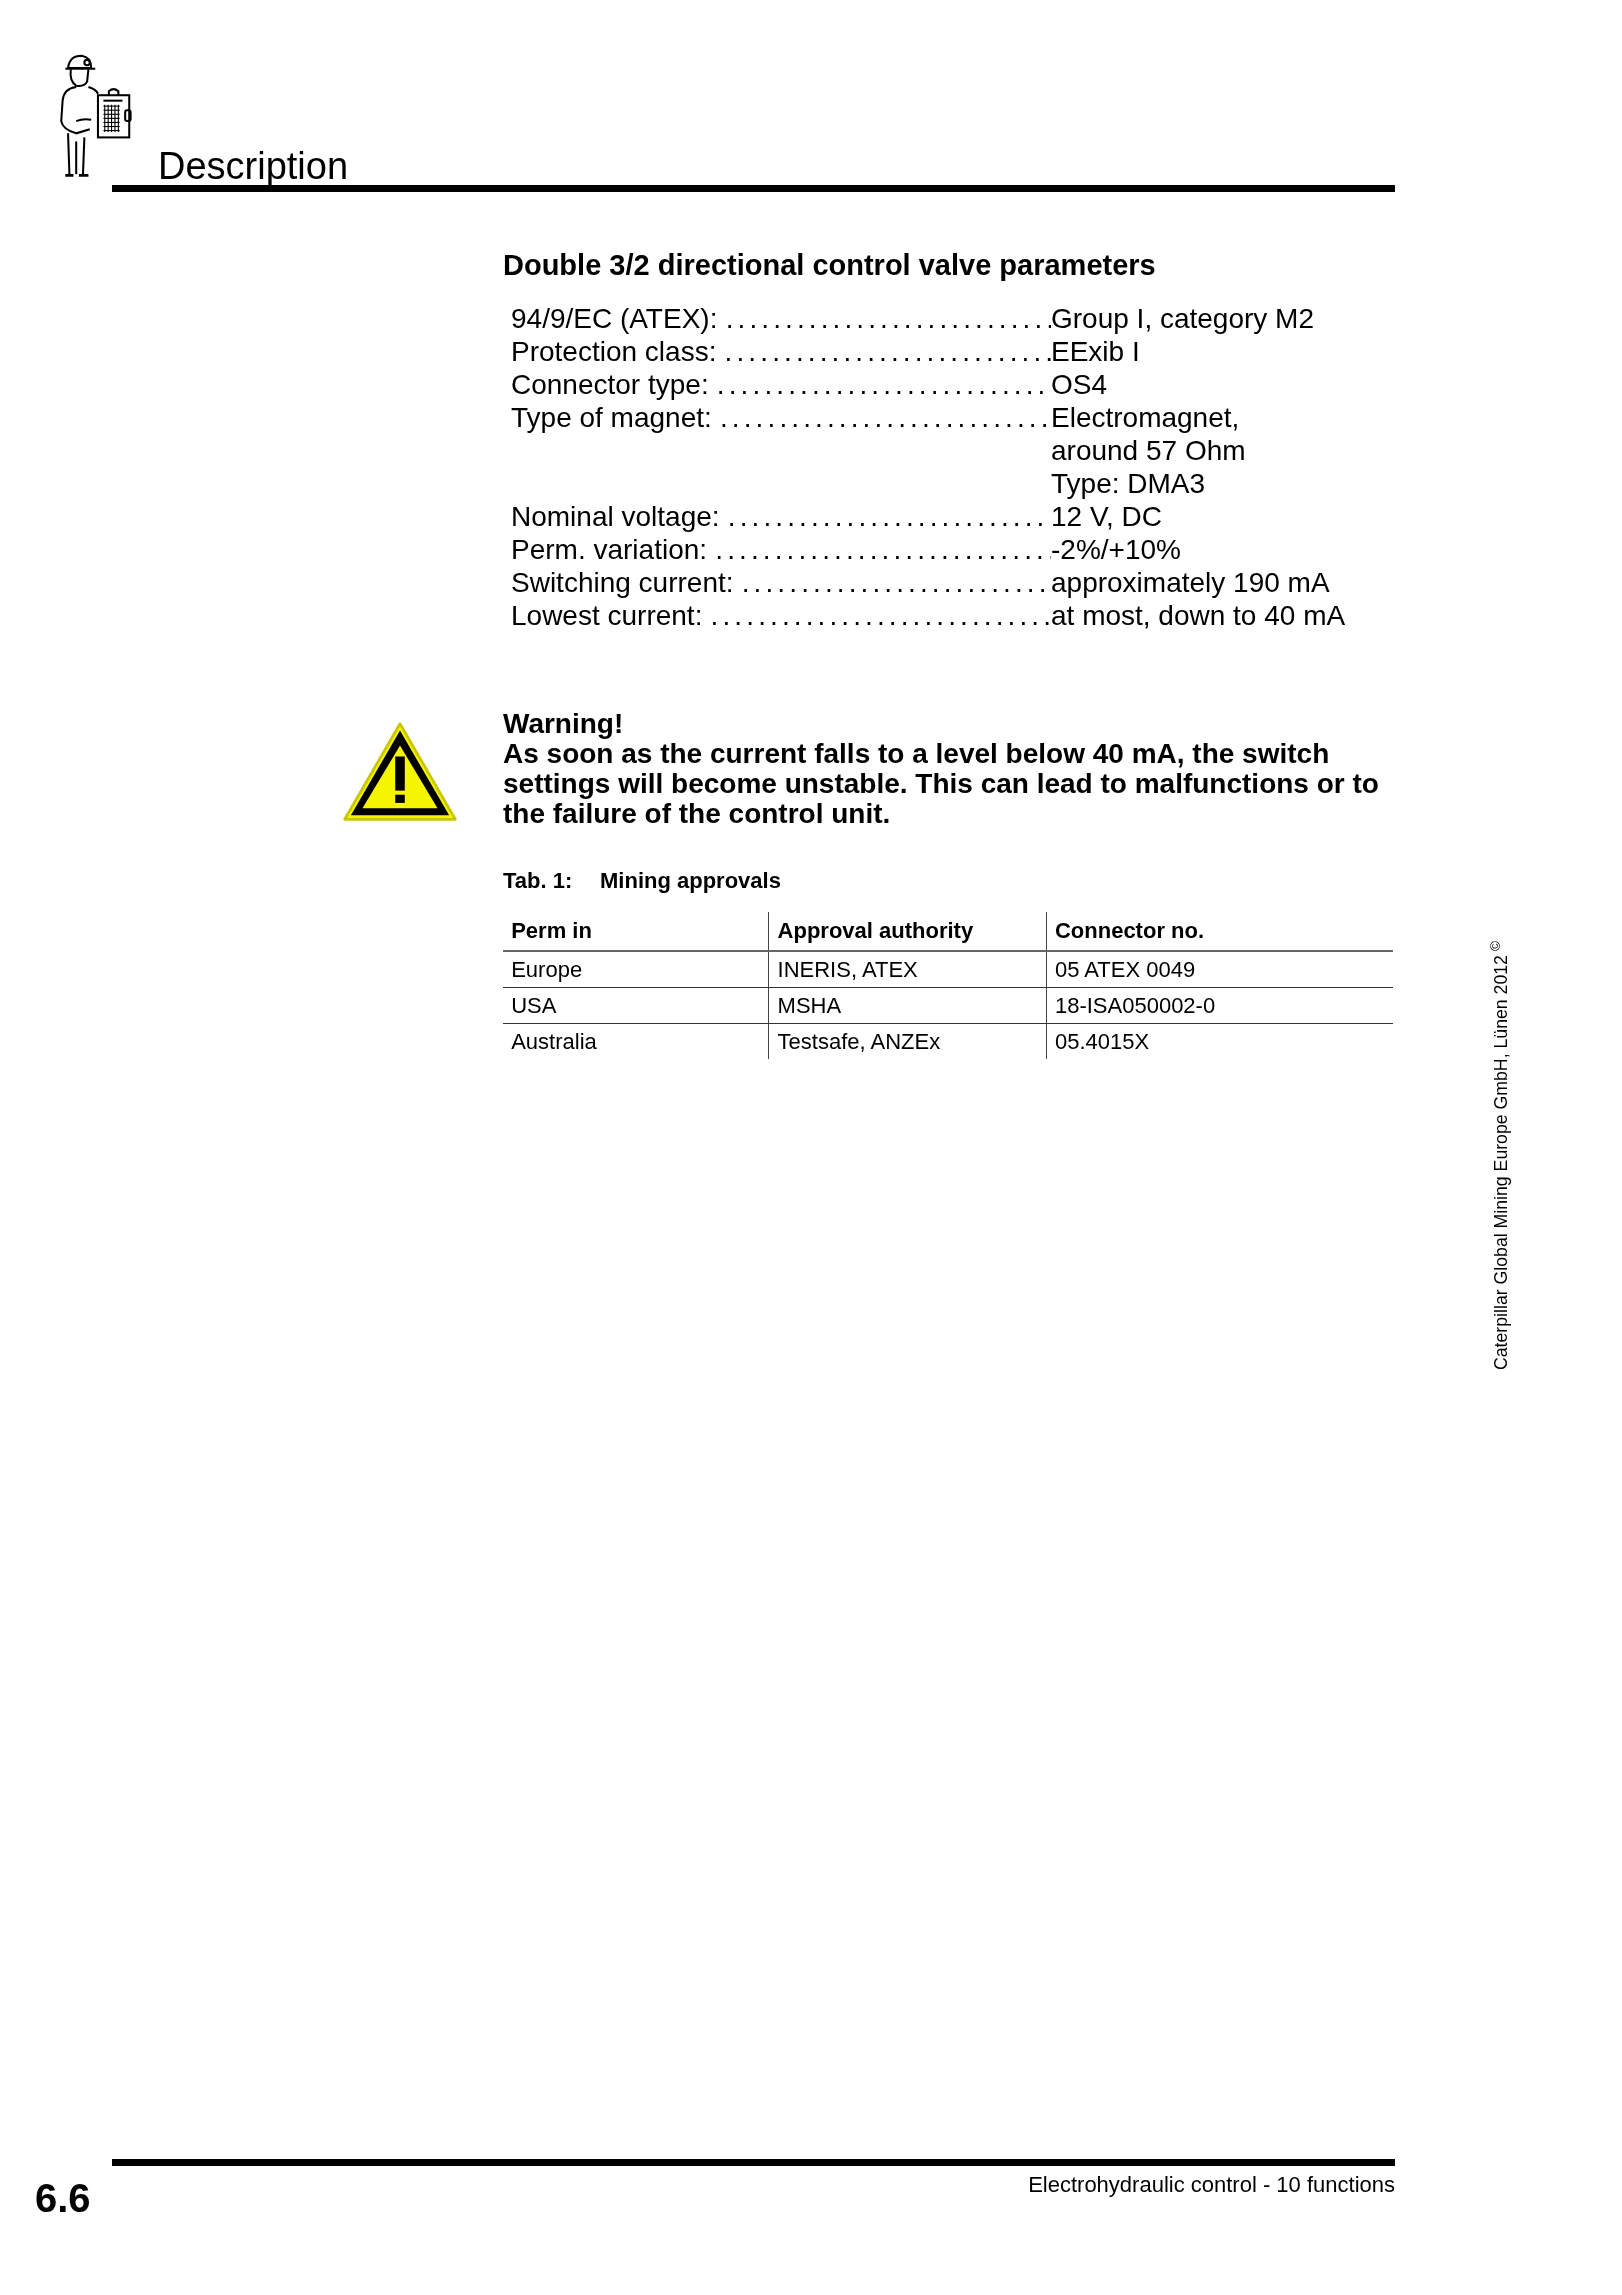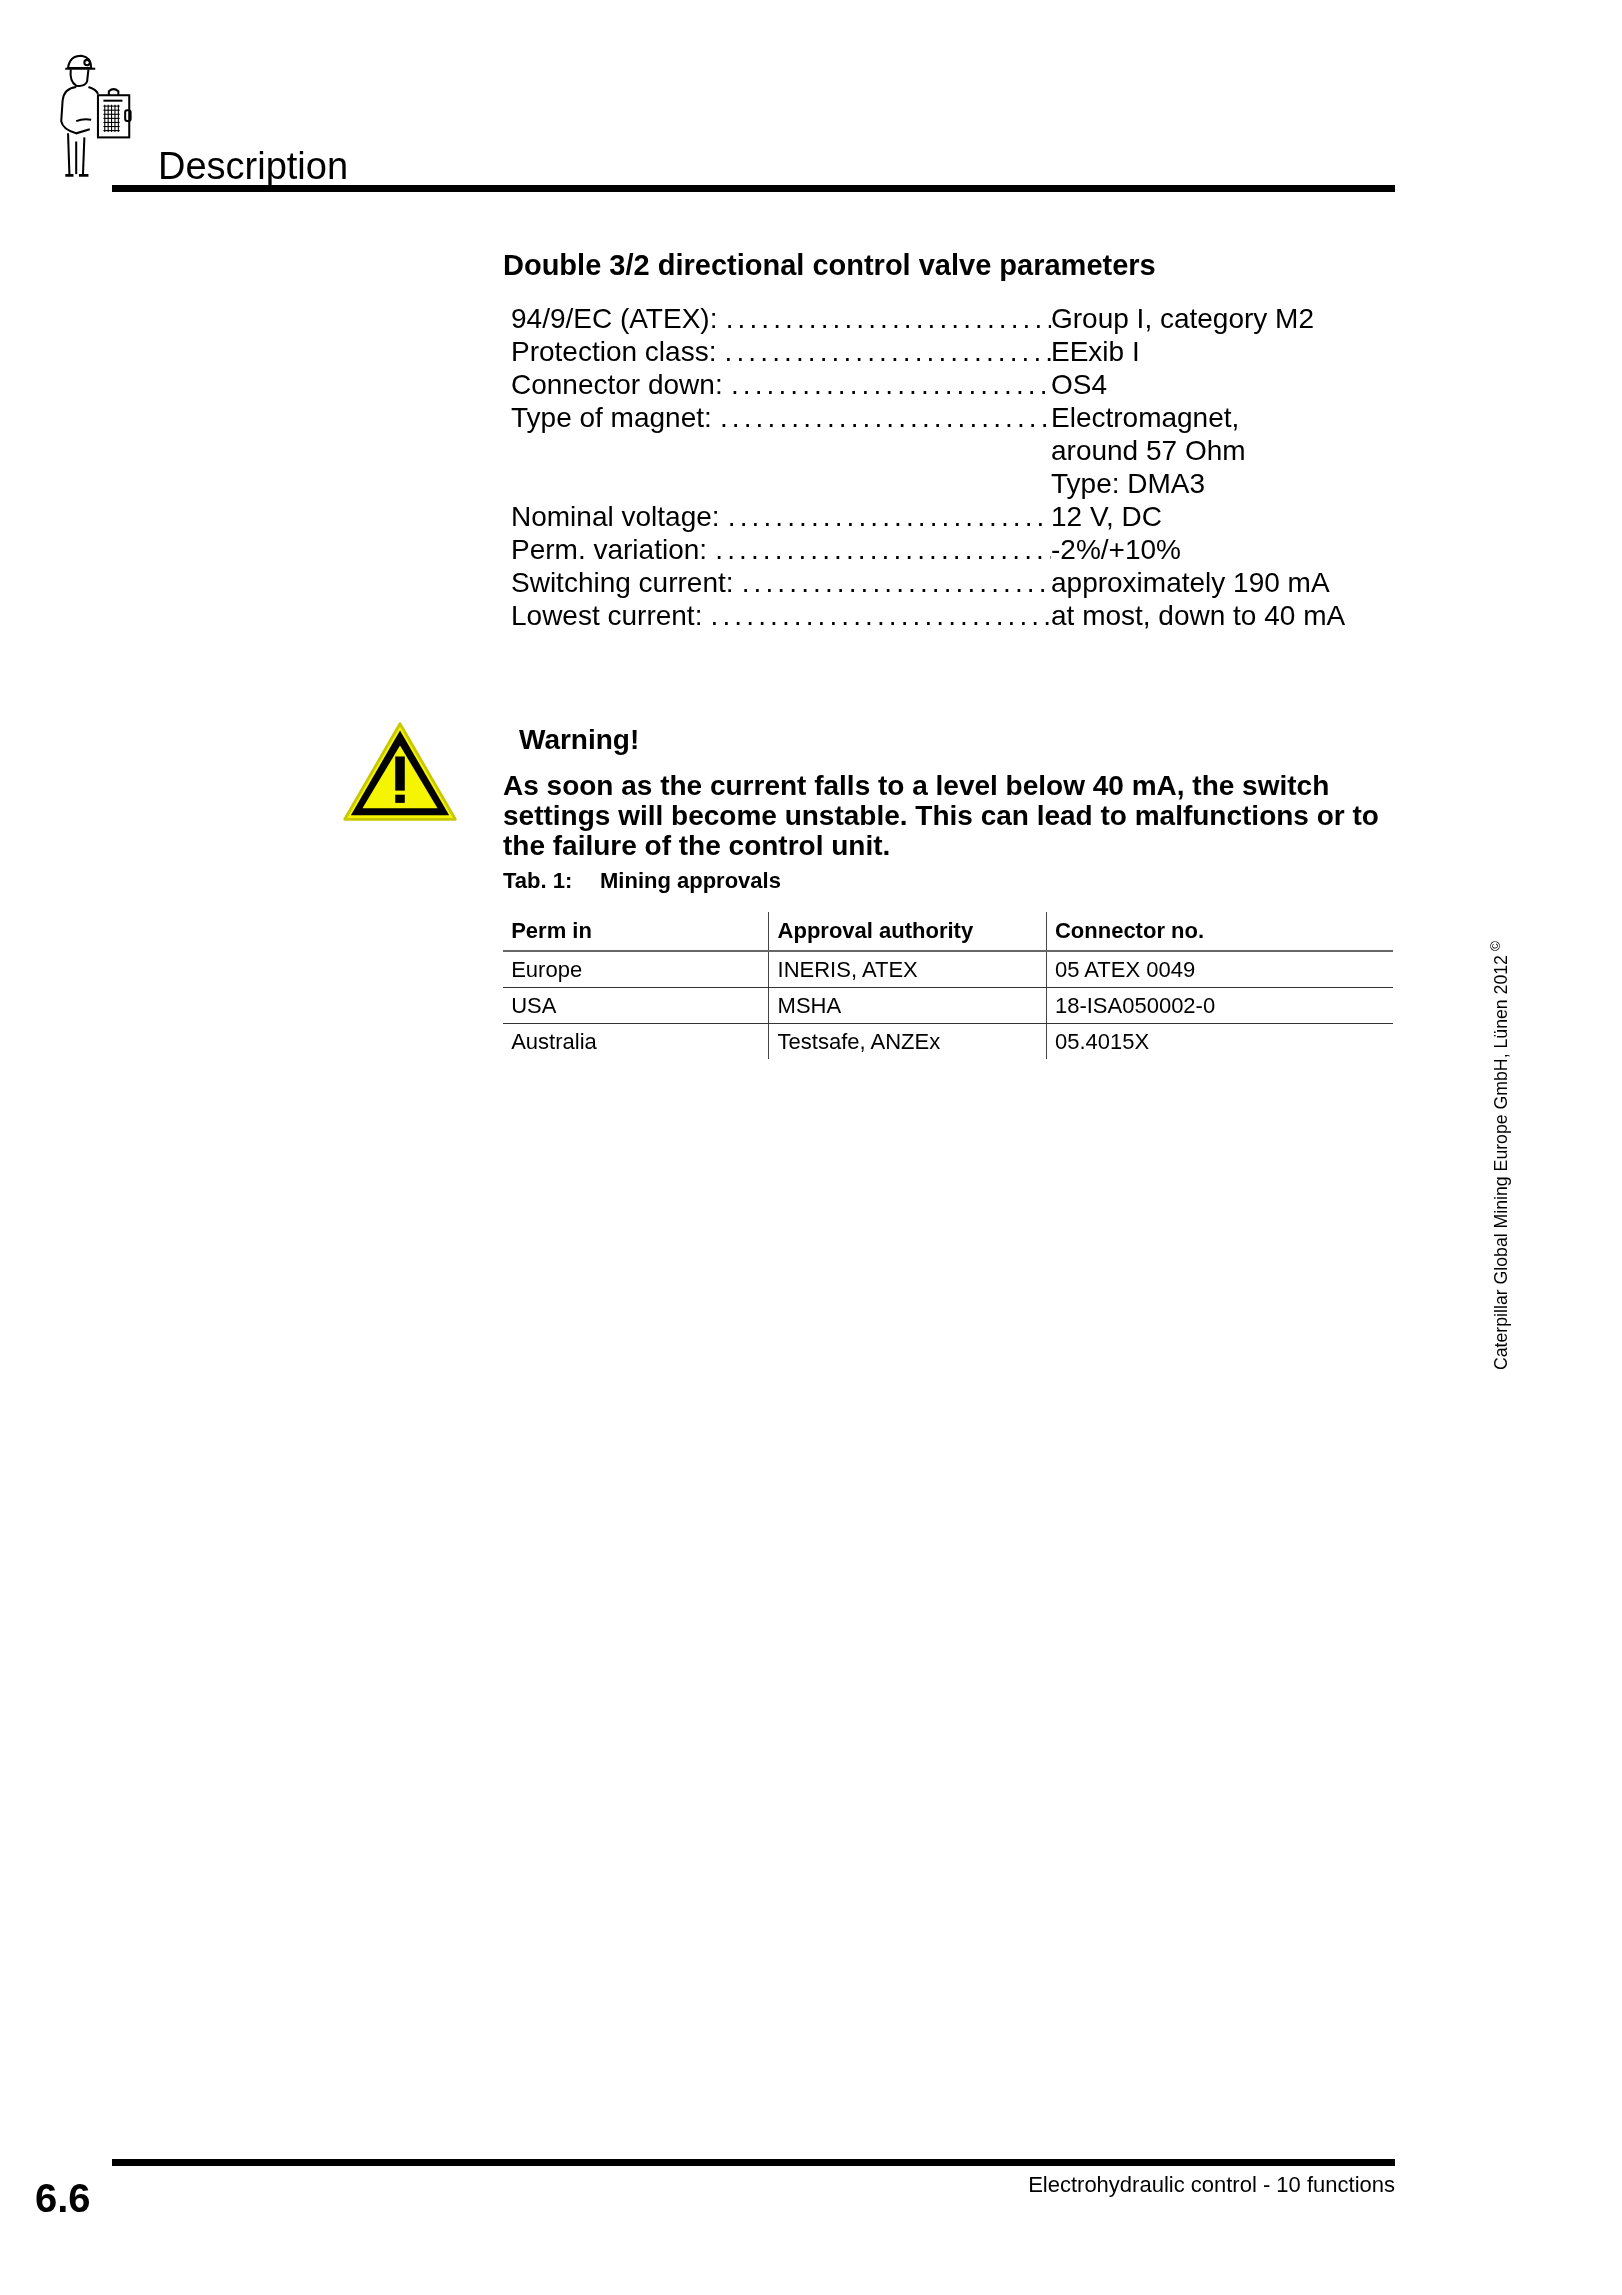--- a/index.html
+++ b/index.html
@@ -21,21 +21,21 @@
     .spec-row { display: flex; }
     .spec-label { width: 540px; display: flex; white-space: nowrap; overflow: hidden; }
     .spec-label .lbl { flex: 0 0 auto; padding-right: 8.2px; }
     .spec-label .dots { flex: 1 1 auto; overflow: hidden; white-space: nowrap; text-align: right; letter-spacing: 4.1px; padding-right: 20.4px; }
     .spec-value { flex: 1; }
     .spec-value div { line-height: 33px; }
 
     
     #warning-icon { left: 342px; top: 721px; width: 116px; height: 101px; }
     #warning-block { left: 503px; top: 709px; width: 900px; font-size: 28px; font-weight: bold; line-height: 30px; }
-    #warning-title { margin: 16px; }
+    #warning-title { margin: 0; }
     #warning-text { margin: 0; }
 
     
     #table-caption { left: 503px; top: 868px; font-size: 22px; font-weight: bold; }
     #table-caption .num { display: inline-block; width: 97px; }
     #approvals-table { left: 503px; top: 912px; width: 890px; border-collapse: collapse; font-size: 22px; }
     #approvals-table th, #approvals-table td { text-align: left; padding: 0 8.2px; height: 35px; vertical-align: middle; }
     #approvals-table th { font-weight: bold; height: 38px; border-bottom: 2px solid #666; }
     #approvals-table td { border-bottom: 1.4px solid #333; }
     #approvals-table tr:last-child td { border-bottom: none; }
@@ -115,21 +115,21 @@
         <span class="lbl">Protection class:</span>
         <span class="dots">......................................</span>
       </div>
     <div class="spec-value">
         <div>EExib I</div>
       </div>
   </div>
 
   <div class="spec-row">
     <div class="spec-label">
-        <span class="lbl">Connector down:</span>
+        <span class="lbl">Connector type:</span>
         <span class="dots">......................................</span>
       </div>
     <div class="spec-value">
         <div>OS4</div>
       </div>
   </div>
 
   <div class="spec-row">
     <div class="spec-label" style="align-self:flex-start;">
         <span class="lbl">Type of magnet:</span>

